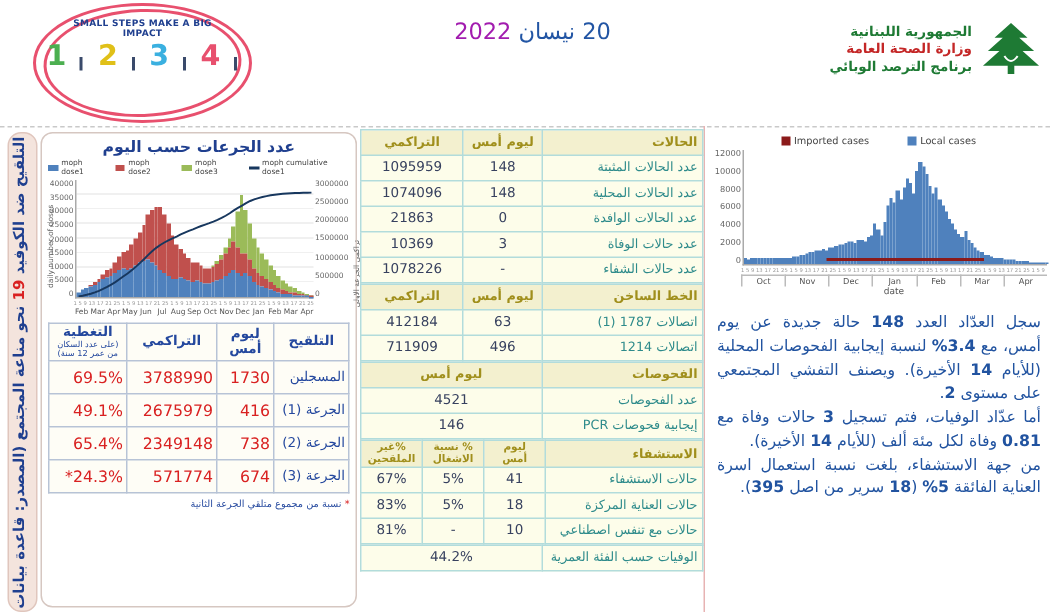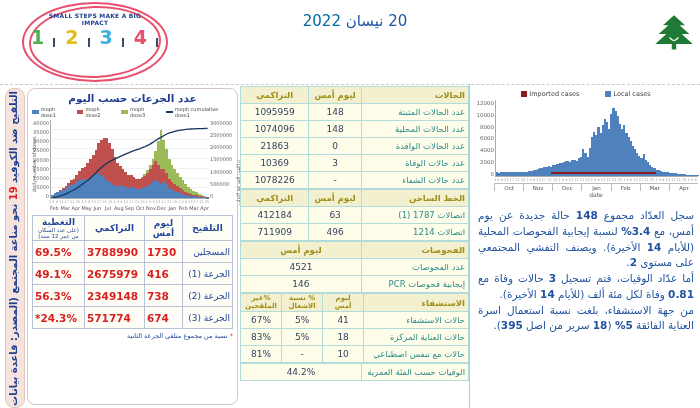--- a/index.html
+++ b/index.html
@@ -8,21 +8,21 @@
   
   .hr-dash{position:absolute;top:84px;left:0;width:700px;border-top:1px dashed #c9c9c9;}
   .v-pink{position:absolute;top:84px;left:469px;height:324px;border-left:1px solid #e7b3b3;}
   .logo{position:absolute;top:6px;right:4px;width:160px;height:56px;display:flex;direction:rtl;align-items:center;gap:4px;}
   .logo-txt{text-align:right;line-height:1.25;}
   .logo-l1,.logo-l3{color:#1e7a34;font-size:9px;font-weight:bold;}
   .logo-l2{color:#c42727;font-size:9px;font-weight:bold;}
   .title-wrap{position:absolute;top:6px;left:172px;width:366px;text-align:center;direction:rtl;}
   .main-title{font-size:23px;color:#151515;font-family:"DejaVu Serif","DejaVu Sans",serif;}
   .date-line{margin-top:6px;font-size:15px;}
-  .date-dm{color:#2255a4;} .date-y{color:#0369a1;}
+  .date-dm{color:#2255a4;} .date-y{color:#a21caf;}
   
   .sticker{position:absolute;top:2px;left:22px;width:146px;height:80px;}
   .oval{position:absolute;border:2px solid #e8506e;border-radius:50%;}
   .oval.o1{inset:0;} .oval.o2{inset:4px 7px;transform:rotate(-2deg);}
   .stick-in{position:absolute;inset:10px 14px;text-align:center;}
   .stick-top{font-size:6px;font-weight:bold;color:#1f3f8f;letter-spacing:.2px;}
   .stick-nums{display:flex;justify-content:center;gap:9px;margin-top:2px;align-items:flex-end;}
   .snum{font-size:19px;font-weight:bold;line-height:1;}
   .n1{color:#4caf50;} .n2{color:#e0c018;} .n3{color:#3ab0e0;} .n4{color:#e8506e;}
   .step-icon{display:inline-block;width:4px;height:7px;border:1px solid #3a4a6b;vertical-align:top;margin-right:1px;}
@@ -57,21 +57,21 @@
   .months.bordered div{border-left:1px solid #bbb;border-top:1px solid #bbb;font-size:5.5px;padding-top:1px;}
   .xlab{text-align:center;font-size:6px;color:#555;margin-left:18px;}
   .ax-l{position:absolute;left:-1px;top:72px;font-size:5px;color:#666;transform:rotate(-90deg);transform-origin:0 0;white-space:nowrap;}
   .ax-r{position:absolute;right:-2px;top:40px;font-size:5px;color:#666;transform:rotate(-90deg);transform-origin:100% 0;white-space:nowrap;direction:rtl;}
   
   .vt{width:100%;border-collapse:collapse;table-layout:fixed;direction:rtl;margin-top:4px;}
   .vt td,.vt th{border:1px solid #b7c3d6;background:#fefdf6;padding:1px 2px;box-sizing:border-box;}
   .vt th{color:#24489e;font-size:9px;font-weight:bold;text-align:center;}
   .vt .note{display:block;font-size:5.5px;font-weight:normal;line-height:1.1;}
   .vt .lbl{color:#24489e;font-size:9px;text-align:right;height:22px;}
-  .vt .num{color:#d92121;font-weight:bold;font-size:10.5px;text-align:left;}
+  .vt .num{color:#d92121;font-weight:normal;font-size:10.5px;text-align:right;}
   .foot{direction:rtl;font-size:6.5px;color:#24489e;margin-top:3px;}
   .foot .star{color:#d92121;}
   .caption{direction:rtl;font-size:9.5px;color:#24489e;text-align:center;margin-top:5px;}
   
   .mid{position:absolute;left:240px;top:86px;width:229px;}
   .mt{width:100%;border-collapse:collapse;table-layout:fixed;direction:rtl;}
   .mt td,.mt th{border:1px solid #b2dcdb;background:#fdfdea;font-size:8.5px;padding:1px 3px;height:14px;box-sizing:content-box;}
   .mt th{background:#f3f0cf;color:#a08f1c;font-weight:bold;font-size:8.5px;text-align:center;}
   .mt th.t{text-align:right;}
   .mt .lbl{color:#2e8b8b;text-align:right;}
@@ -116,20 +116,25 @@
       <span class="date-dm">20 نيسان</span>
       <span class="date-y">2022</span>
     </div>
   </div>
 
   <div class="logo">
     <svg width="44" height="44" viewBox="0 0 40 40">
       <path d="M20 3 L10 12 H15 L6 20 H13 L3 29 H18 V34 H22 V29 H37 L27 20 H34 L25 12 H30 Z" fill="#1e7a34"></path>
       <path d="M16 23 q4 6 8 0" stroke="#ffffff" stroke-width="1.2" fill="none"></path>
     </svg>
+    <div class="logo-txt">
+      <div class="logo-l1">الجمهورية اللبنانية</div>
+      <div class="logo-l2">وزارة الصحة العامة</div>
+      <div class="logo-l3">برنامج الترصد الوبائي</div>
+    </div>
   </div>
 
   <div class="hr-dash"></div>
   <div class="v-pink"></div>
 
   <div class="strip">
     <div class="strip-txt">
       <span>التلقيح ضد الكوفيد </span><span class="red">19</span><span> نحو مناعة المجتمع (المصدر: قاعدة بيانات وزارة الصحة)</span>
     </div>
   </div>
@@ -515,21 +520,21 @@
       <tr>
         <td class="lbl">الجرعة (1)</td>
         <td class="num">416</td>
         <td class="num">2675979</td>
         <td class="num">49.1%</td>
       </tr>
       <tr>
         <td class="lbl">الجرعة (2)</td>
         <td class="num">738</td>
         <td class="num">2349148</td>
-        <td class="num">56.3%</td>
+        <td class="num">65.4%</td>
       </tr>
       <tr>
         <td class="lbl">الجرعة (3)</td>
         <td class="num">674</td>
         <td class="num">571774</td>
         <td class="num">24.3%*</td>
       </tr>
     </tbody>
       </table>
     <div class="foot"><span class="star">*</span><span> نسبة من مجموع متلقي الجرعة الثانية</span></div>
@@ -790,18 +795,18 @@
     <div class="months bordered" id="cases-months" style="margin-left:20px;">
         <div>Oct</div>
         <div>Nov</div>
         <div>Dec</div>
         <div>Jan</div>
         <div>Feb</div>
         <div>Mar</div>
         <div>Apr</div>
       </div>
     <div class="xlab" style="margin-left:20px;">date</div>
-    <div class="summary"><span>سجل العدّاد مجموع </span><b>148</b><span> حالة جديدة عن يوم أمس، مع </span><b>3.4%</b><span> لنسبة إيجابية الفحوصات المحلية (للأيام </span><b>14</b><span> الأخيرة). ويصنف التفشي المجتمعي على مستوى </span><b>2</b><span>.
+    <div class="summary"><span>سجل العدّاد العدد </span><b>148</b><span> حالة جديدة عن يوم أمس، مع </span><b>3.4%</b><span> لنسبة إيجابية الفحوصات المحلية (للأيام </span><b>14</b><span> الأخيرة). ويصنف التفشي المجتمعي على مستوى </span><b>2</b><span>.
 </span><span>أما عدّاد الوفيات، فتم تسجيل </span><b>3</b><span> حالات وفاة مع </span><b>0.81</b><span> وفاة لكل مئة ألف (للأيام </span><b>14</b><span> الأخيرة).
 </span><span>من جهة الاستشفاء، بلغت نسبة استعمال اسرة العناية الفائقة </span><b>5%</b><span> (</span><b>18</b><span> سرير من اصل </span><b>395</b><span>).</span></div>
   </div>
 
 </div>
 
 </body></html>

